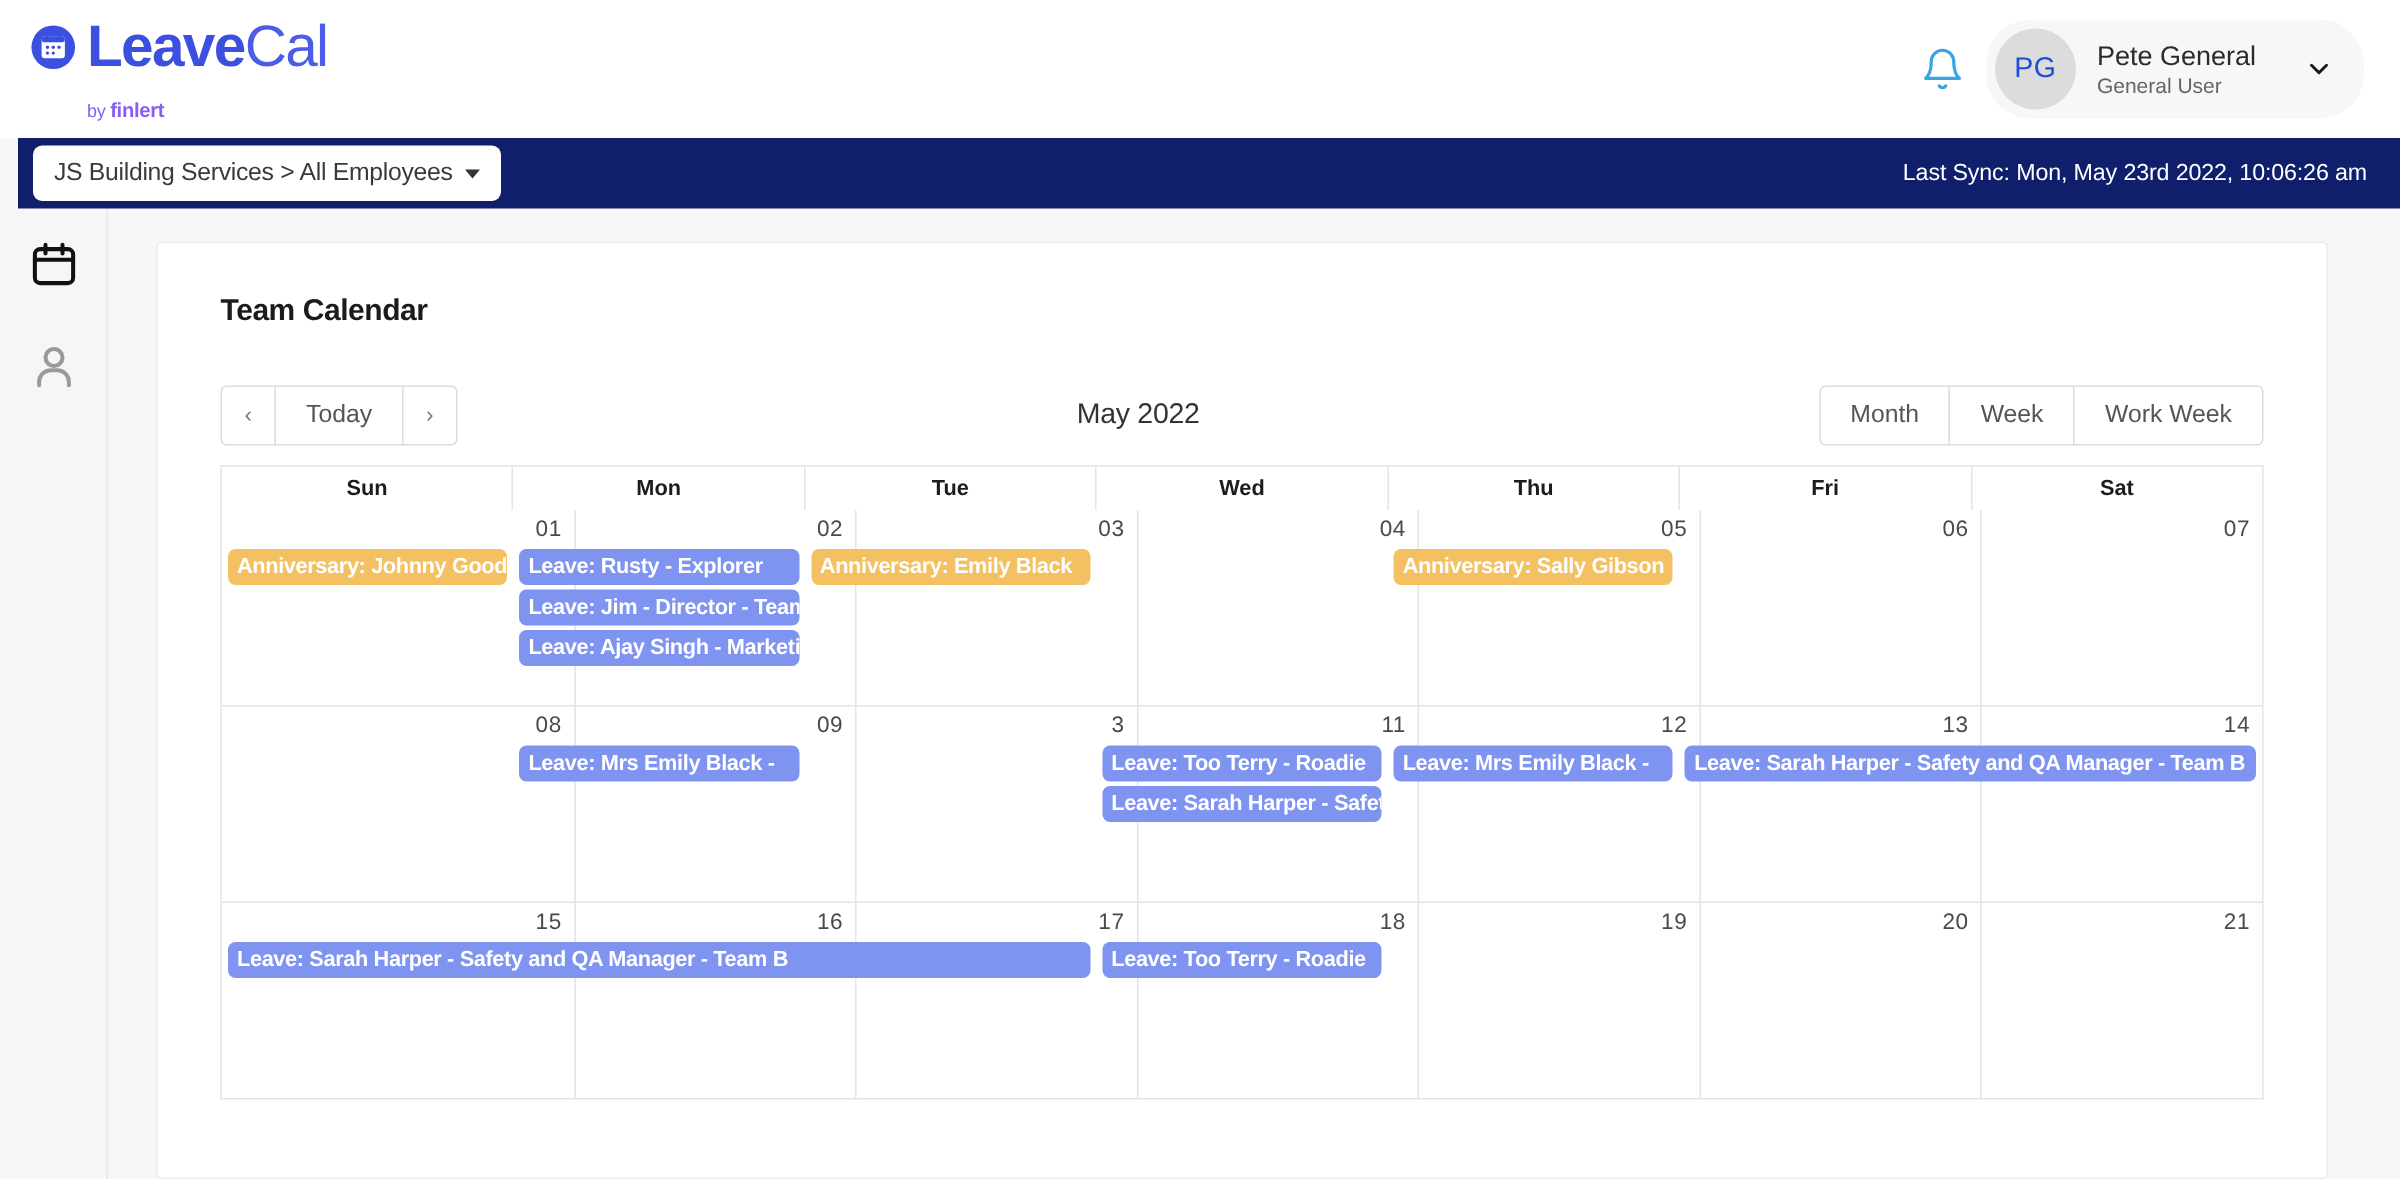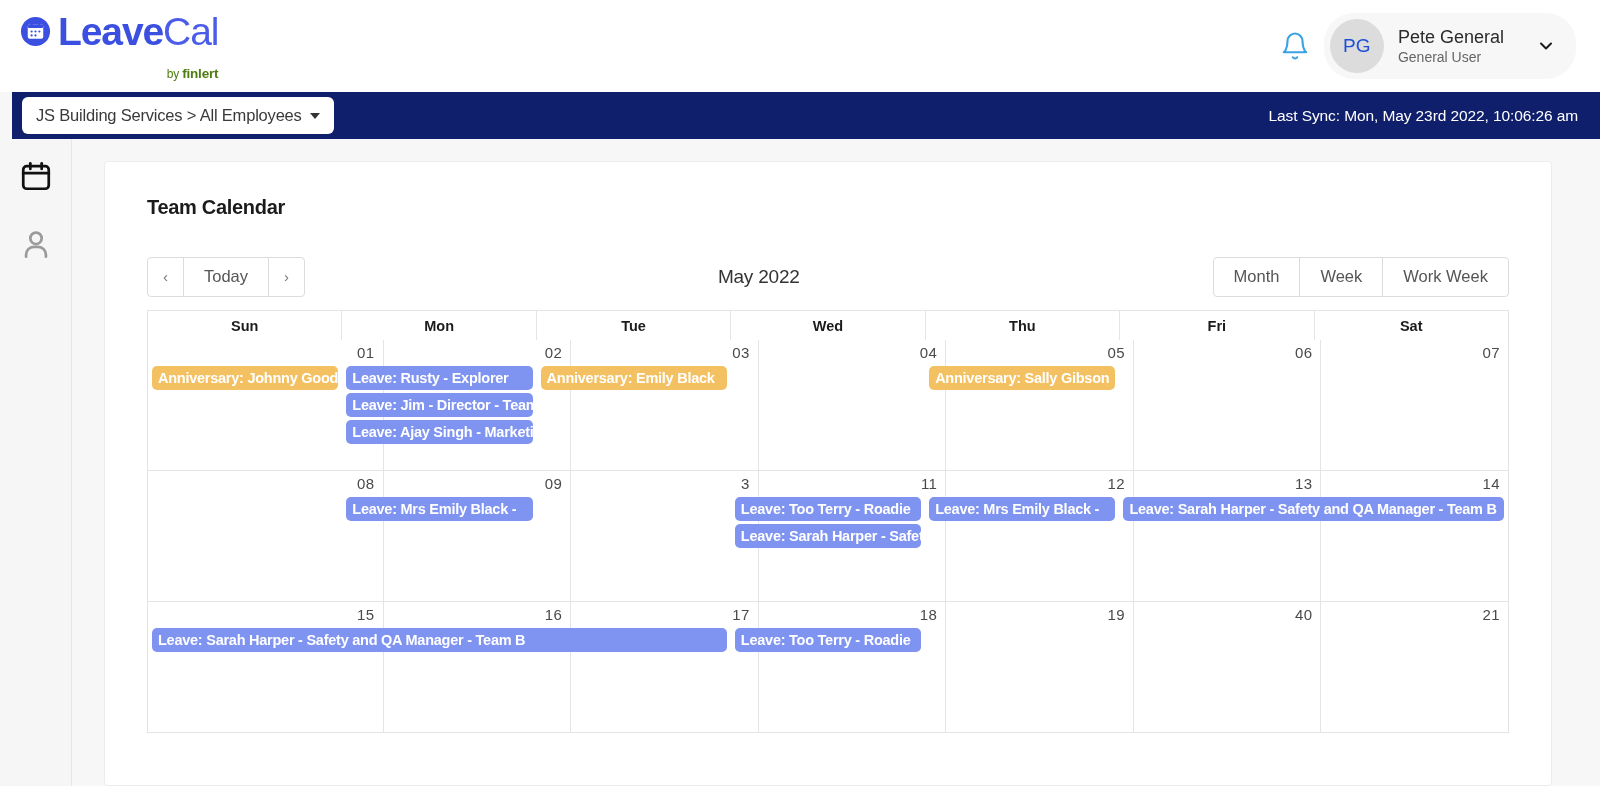--- a/index.html
+++ b/index.html
@@ -14,36 +14,36 @@
   
   .topbar {
     height: 92px;
     background: #ffffff;
     display: flex;
     align-items: center;
     justify-content: space-between;
     padding: 0 24px 0 20px;
     position: relative;
   }
-  .brand { display: flex; flex-direction: column; align-items: flex-end; }
+  .brand { display: flex; flex-direction: column; align-items: flex-start; }
   .brand-row { display: flex; align-items: center; gap: 7px; }
   .brand-mark { width: 31px; height: 31px; flex: 0 0 31px; display:block; }
   .brand-word {
     font-size: 39px;
     font-weight: 700;
     letter-spacing: -1.1px;
     line-height: 1;
     color: #3b4fe0;
   }
   .brand-word .w2 { font-weight: 400; color: #4a5ce8; }
   .brand-sub {
     margin-left: 38px;
     margin-top: 15px;
     font-size: 13.5px;
-    color: #4d7c0f;
+    color: #8b5cf6;
     letter-spacing: -0.2px;
   }
   .brand-sub .by { font-weight: 400; font-size: 12px; }
   .brand-sub .fin { font-weight: 700; }
 
   .top-right { display: flex; align-items: center; gap: 14px; }
   .bell { width: 30px; height: 30px; cursor: pointer; }
   .userchip {
     display: flex; align-items: center; gap: 14px;
     background: #f7f7f7;
@@ -355,21 +355,21 @@
               <div class="daycell">
                 <div class="daynum">17</div>
               </div>
               <div class="daycell">
                 <div class="daynum">18</div>
               </div>
               <div class="daycell">
                 <div class="daynum">19</div>
               </div>
               <div class="daycell">
-                <div class="daynum">40</div>
+                <div class="daynum">20</div>
               </div>
               <div class="daycell">
                 <div class="daynum">21</div>
               </div>
               <div class="ev-layer">
                 <div class="ev-row">
                   <div class="ev leave" style="left: calc(0% + 4px); width: calc(42.8571% - 8px);">Leave: Sarah Harper - Safety and QA Manager - Team B</div>
                   <div class="ev leave" style="left: calc(42.8571% + 4px); width: calc(14.2857% - 8px);">Leave: Too Terry - Roadie</div>
                 </div>
               </div>

